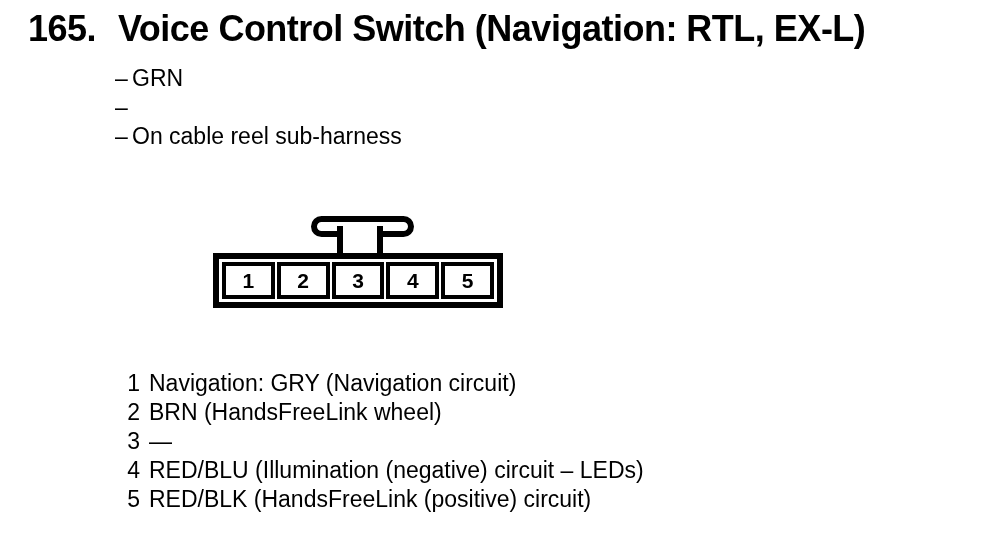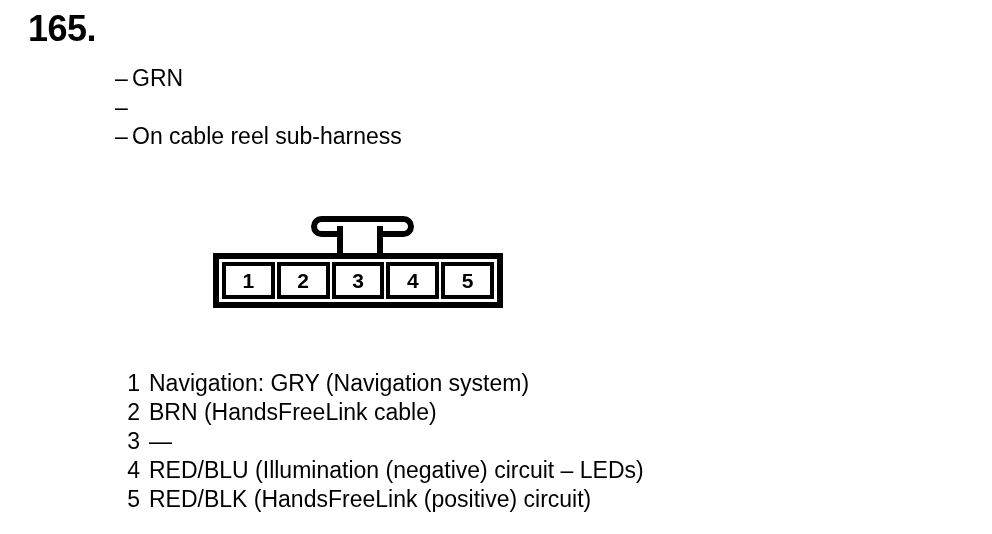--- a/index.html
+++ b/index.html
@@ -126,20 +126,21 @@
     flex: 0 0 13px;
     text-align: right;
     margin-right: 9px;
   }
 </style>
 </head>
 <body>
 
 <div class="title-row">
   <span class="title-num">165.</span>
+  <span class="title-text">Voice Control Switch (Navigation: RTL, EX-L)</span>
 </div>
 
 <ul class="notes">
   <li>
     <span class="note-dash">–</span>
     <span>GRN</span>
   </li>
   <li>
     <span class="note-dash">–</span>
   </li>
@@ -167,25 +168,25 @@
     </div>
     <div class="pin-cell">
       <span>5</span>
     </div>
   </div>
 </div>
 
 <div class="pin-legend">
   <div class="pin-row">
     <span class="pin-no">1</span>
-    <span class="pin-desc">Navigation: GRY (Navigation system)</span>
+    <span class="pin-desc">Navigation: GRY (Navigation circuit)</span>
   </div>
   <div class="pin-row">
     <span class="pin-no">2</span>
-    <span class="pin-desc">BRN (HandsFreeLink cable)</span>
+    <span class="pin-desc">BRN (HandsFreeLink wheel)</span>
   </div>
   <div class="pin-row">
     <span class="pin-no">3</span>
     <span class="pin-desc">—</span>
   </div>
   <div class="pin-row">
     <span class="pin-no">4</span>
     <span class="pin-desc">RED/BLU (Illumination (negative) circuit – LEDs)</span>
   </div>
   <div class="pin-row">

